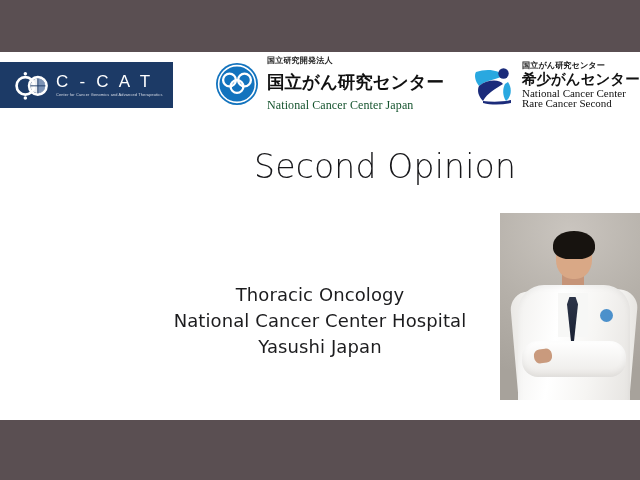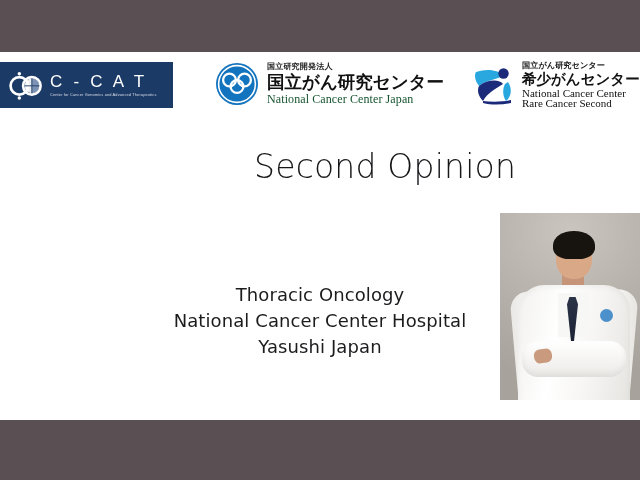--- a/index.html
+++ b/index.html
@@ -53,21 +53,21 @@
 
   
   .ccat {
     position: absolute;
     left: 0; top: 10px;
     width: 173px; height: 46px;
     background: #1b3a६6;
     background: #1c3a66;
     display: flex;
     align-items: center;
-    padding-left: 6px;
+    padding-left: 12px;
     box-sizing: border-box;
   }
   .ccat-mark {
     width: 40px; height: 34px;
     flex: 0 0 40px;
     position: relative;
   }
   .ccat-text {
     margin-left: 4px;
     display: flex;
@@ -101,20 +101,21 @@
   }
   .nccj-mark {
     flex: 0 0 46px;
     width: 46px; height: 46px;
   }
   .nccj-text {
     margin-left: 7px;
     display: flex;
     flex-direction: column;
     justify-content: center;
+    gap: 6px;
   }
   .nccj-line1 {
     font-size: 8px;
     color: #1f1f1f;
     line-height: 10px;
     letter-spacing: 0.2px;
     font-weight: 700;
     white-space: nowrap;
   }
   .nccj-line2 {

